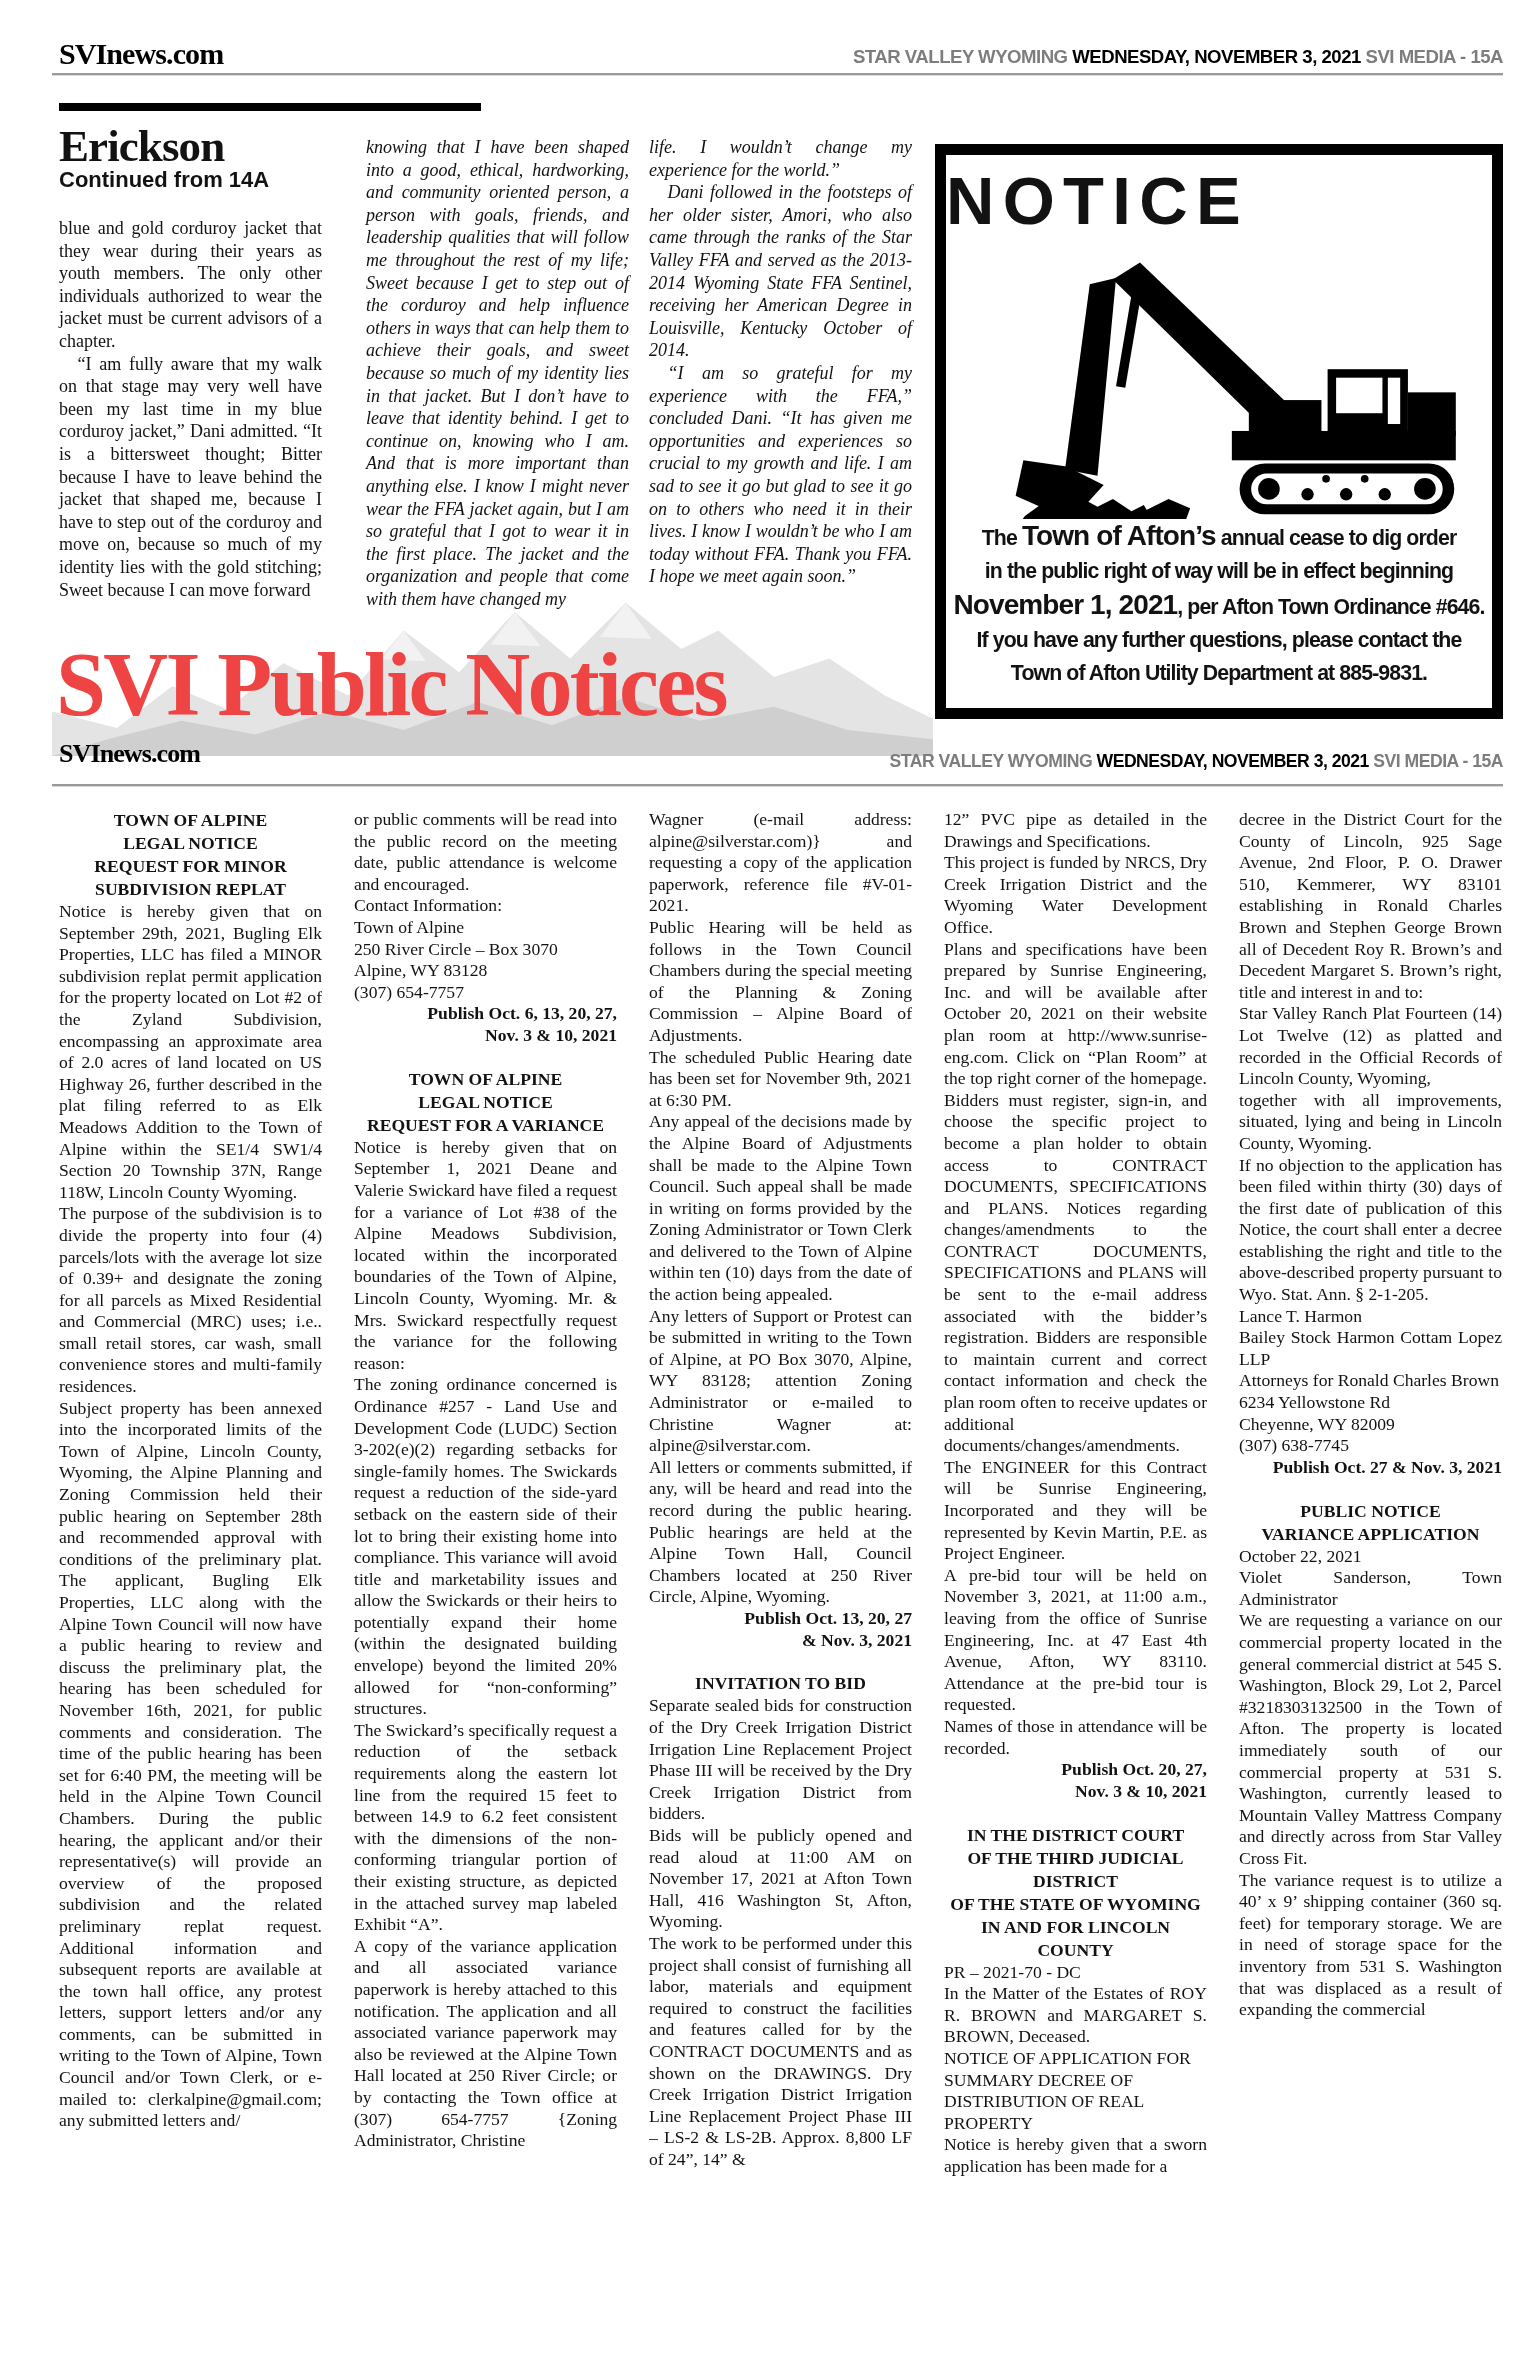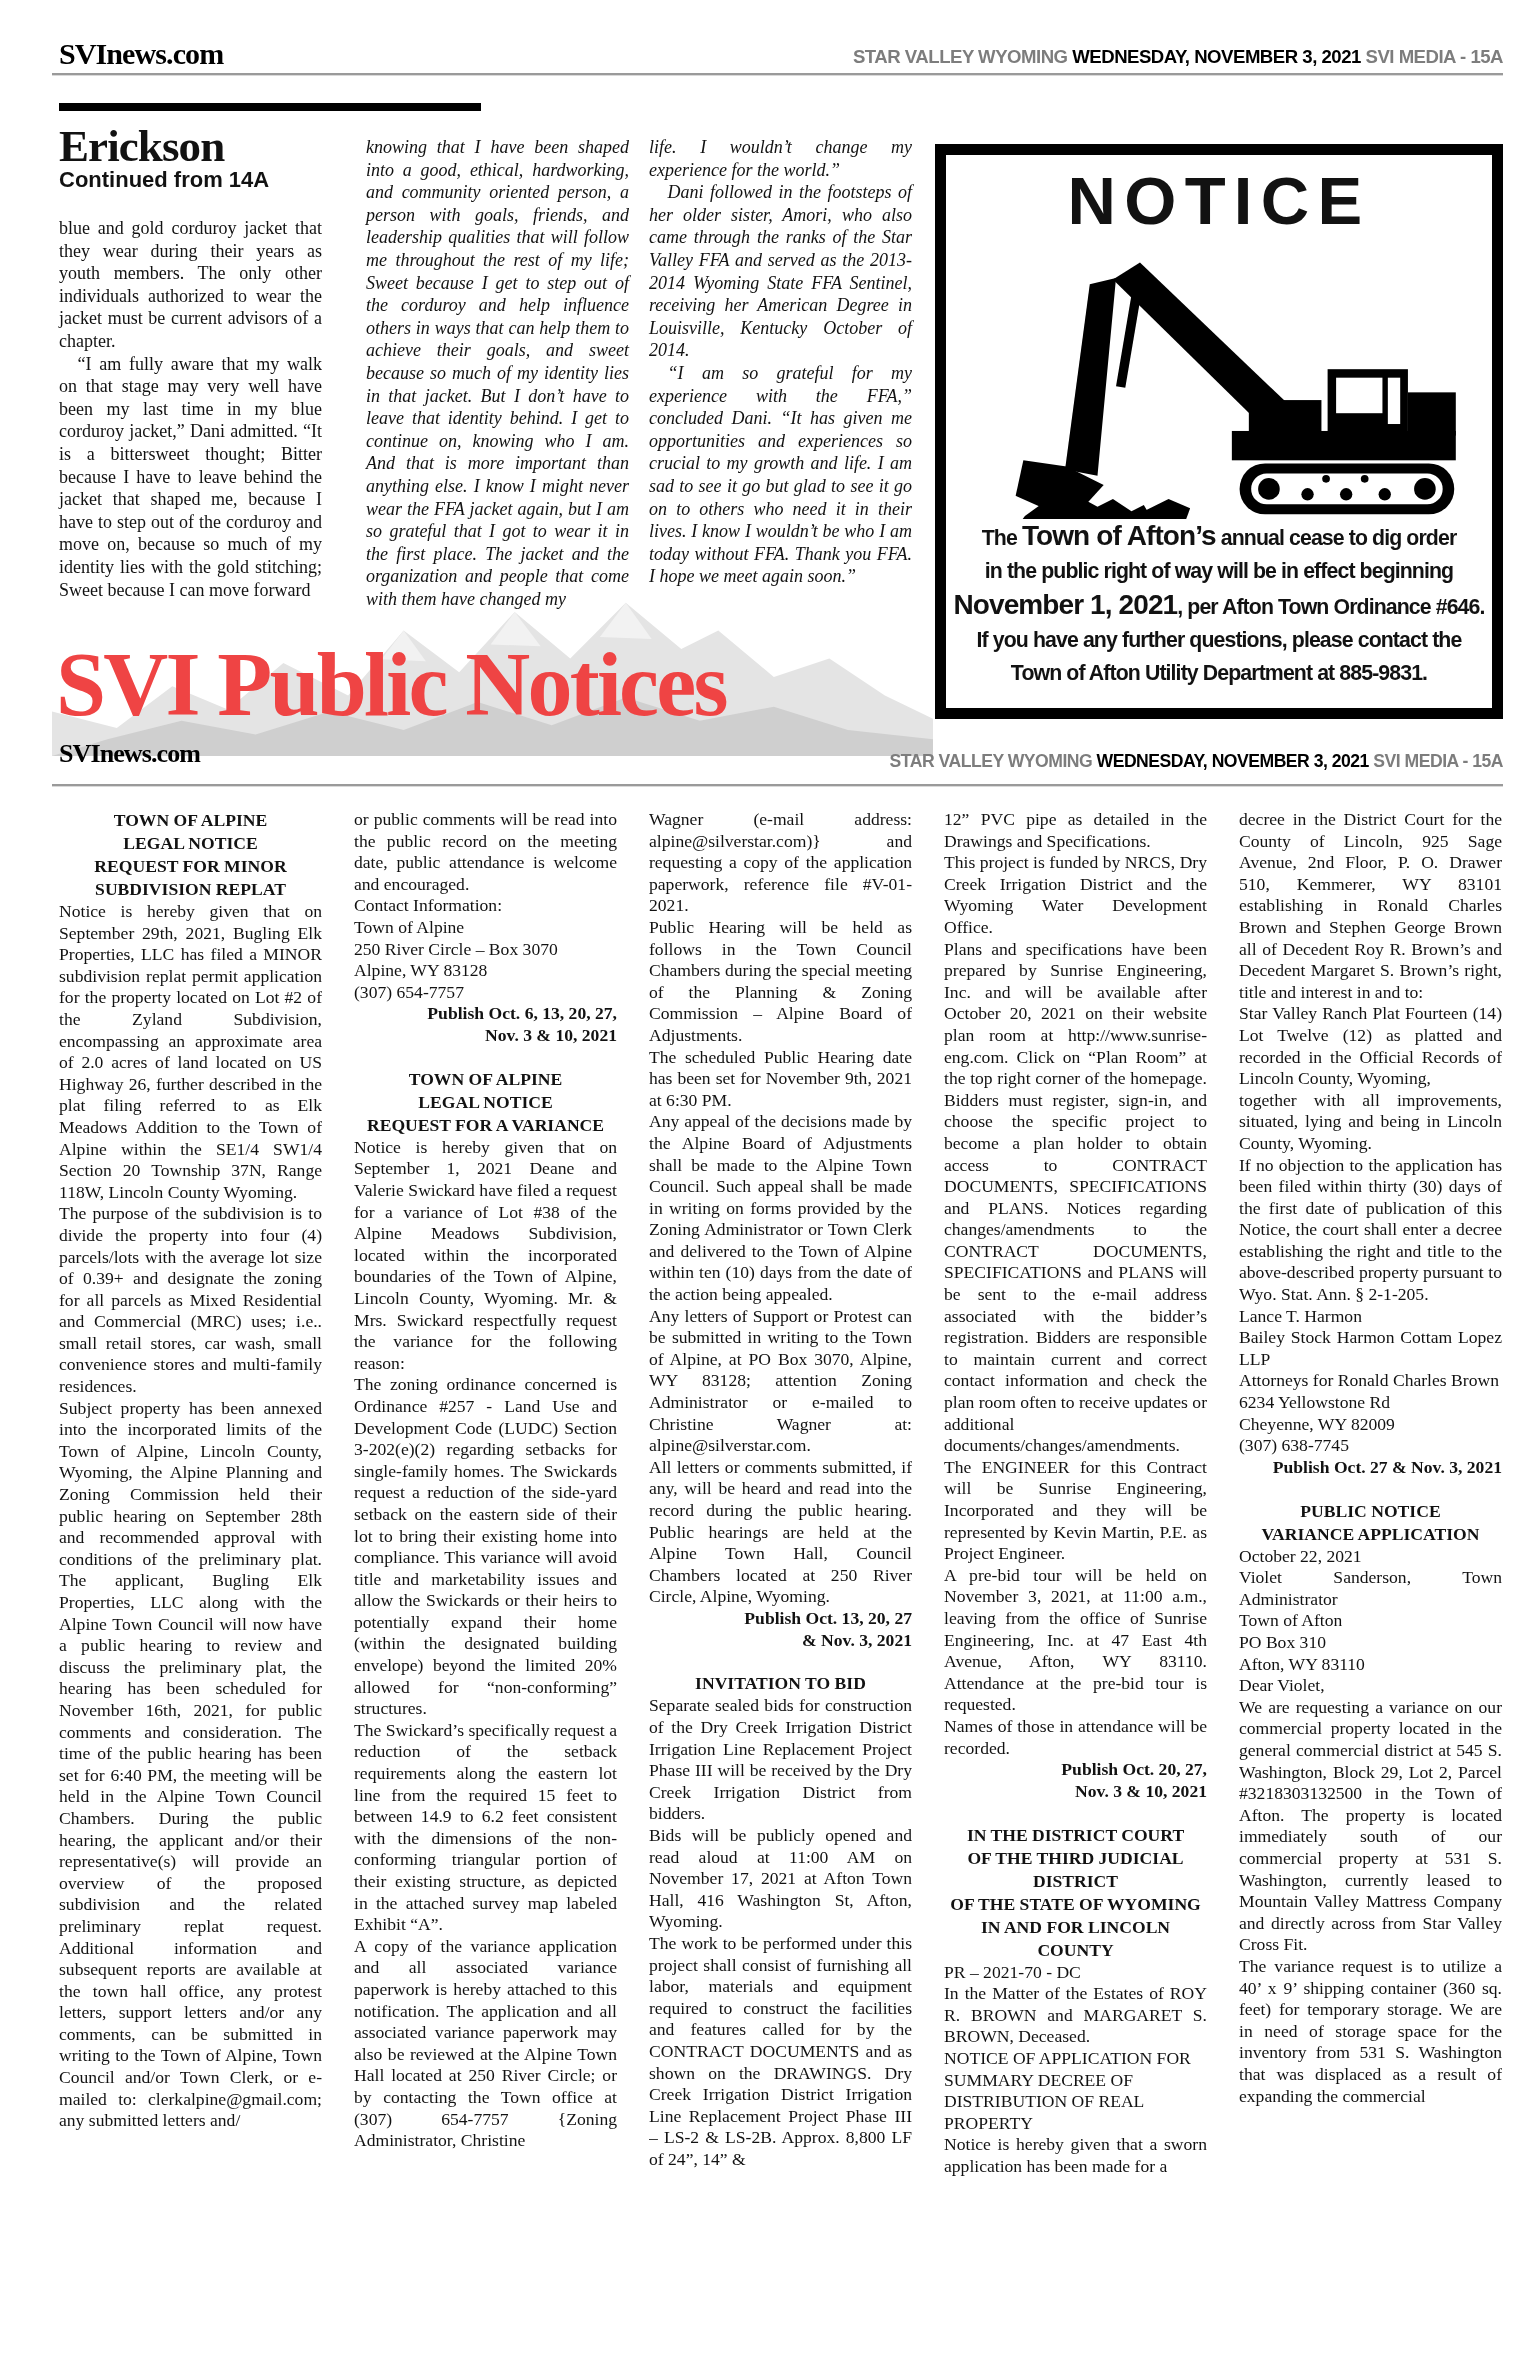--- a/index.html
+++ b/index.html
@@ -27,21 +27,21 @@
 
   .blk-p { text-align:justify; }
   .blk-p.indent { text-indent:18.6px; }
   .blk-l { text-align:left; white-space:pre-line; }
   .blk-pub { font-weight:700; text-align:right; white-space:pre-line; }
   .blk-h { font-weight:700; text-align:center; white-space:pre-line; line-height:23px; margin-top:21.3px; }
   .textcol > .blk-h:first-child { margin-top:0; }
 
   
   .ad { left:935px; top:144px; width:568px; height:575px; border:11px solid #000; background:#fff; z-index:6; }
-  .ad-title { text-align:center; font-family:"Liberation Sans", sans-serif; font-weight:900; font-size:67px; letter-spacing:8.3px; margin-top:7.4px; }
+  .ad-title { font-family:"Liberation Sans", sans-serif; font-weight:900; font-size:67px; letter-spacing:8.3px; margin-top:7.4px; }
   .ad-art { display:block; margin:1.9px auto 0; }
   .ad-text { text-align:center; font-family:"Liberation Sans", sans-serif; font-weight:700; font-size:21.3px; line-height:33px; letter-spacing:-0.9px; }
   .ad-line { white-space:nowrap;text-align:center; }
   .ad-big { font-size:28px; }
 
   
   .mast-art { left:52px; top:598px; width:881px; height:158px; z-index:1; }
   .mast-title { left:56px; top:633px; font-size:90px; font-weight:700; letter-spacing:-2.8px; z-index:4; color:#ef4444; }
 
   .notices { }
@@ -212,21 +212,17 @@
       <div class="blk-p">Bailey Stock Harmon Cottam Lopez LLP</div>
       <div class="blk-p">Attorneys for Ronald Charles Brown</div>
       <div class="blk-l">6234 Yellowstone Rd
 Cheyenne, WY 82009
 (307) 638-7745</div>
       <div class="blk-pub">Publish Oct. 27 &amp; Nov. 3, 2021</div>
       <div class="blk-h">PUBLIC NOTICE
 VARIANCE APPLICATION</div>
       <div class="blk-l">October 22, 2021</div>
       <div class="blk-p">Violet Sanderson, Town Administrator</div>
-      <div class="blk-l">Town of Afton
-PO Box 310
-Afton, WY 83110
-Dear Violet,</div>
       <div class="blk-p">We are requesting a variance on our commercial property located in the general commercial district at 545 S. Washington, Block 29, Lot 2, Parcel #3218303132500 in the Town of Afton.  The property is located immediately south of our commercial property at 531 S. Washington, currently leased to Mountain Valley Mattress Company and directly across from Star Valley Cross Fit.</div>
       <div class="blk-p">The variance request is to utilize a 40’ x 9’ shipping container (360 sq. feet) for temporary storage.  We are in need of storage space for the inventory from 531 S. Washington that was displaced as a result of expanding the commercial</div>
     </div>
 </div>
 
 
 </body></html>

